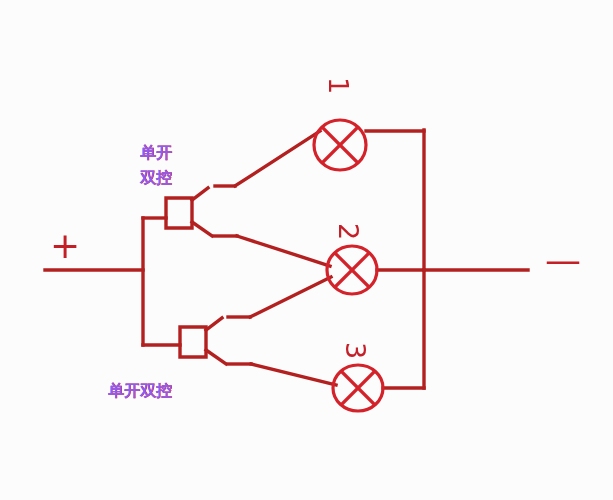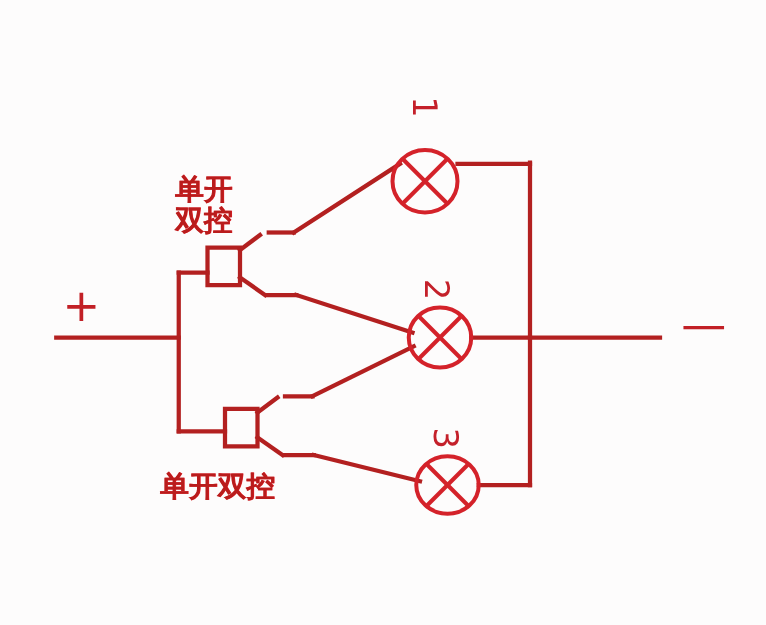--- a/index.html
+++ b/index.html
@@ -17,35 +17,35 @@
   }
   #schematic {
     position: absolute;
     left: 0;
     top: 0;
     width: 613px;
     height: 500px;
   }
   .label-cjk {
     position: absolute;
-    color: #b91c1c;
+    color: #8b5cf6;
     font-family: "DejaVu Sans", sans-serif;
     font-weight: 700;
-    font-size: 23px;
+    font-size: 16px;
     line-height: 25px;
     letter-spacing: 0px;
     white-space: nowrap;
     text-shadow: 0.4px 0 0 #e8202a;
   }
   .label-top-switch {
     left: 140px;
     top: 140px;
   }
   .label-bottom-switch {
-    left: 128px;
+    left: 108px;
     top: 378px;
   }
   .lamp-num {
     position: absolute;
     color: #c4202a;
     font-family: "DejaVu Sans", sans-serif;
     font-weight: 400;
     font-size: 27px;
     line-height: 27px;
     transform: rotate(90deg);

